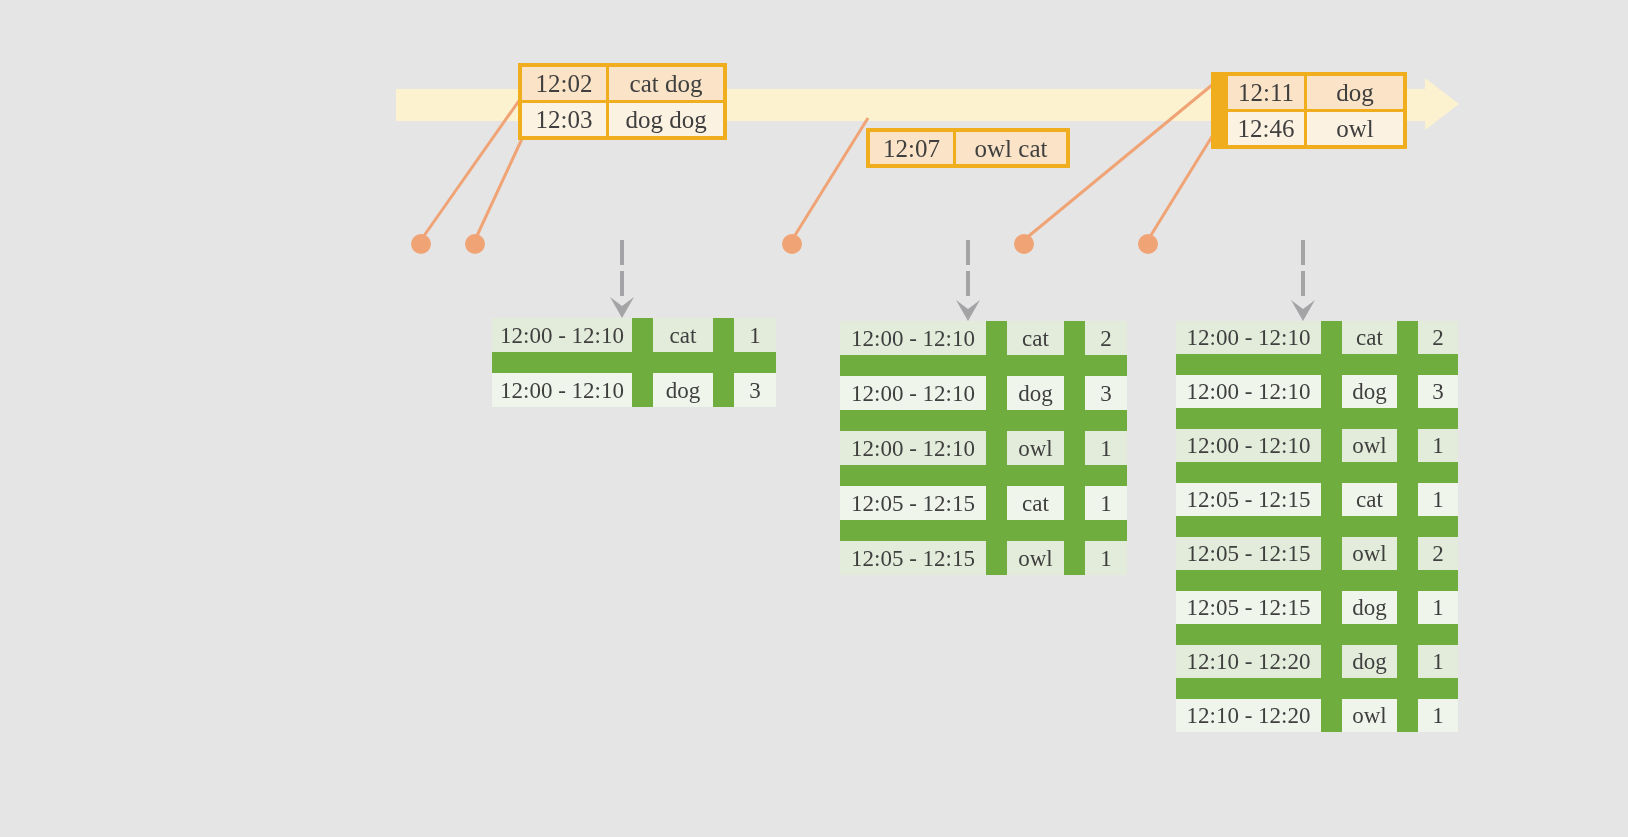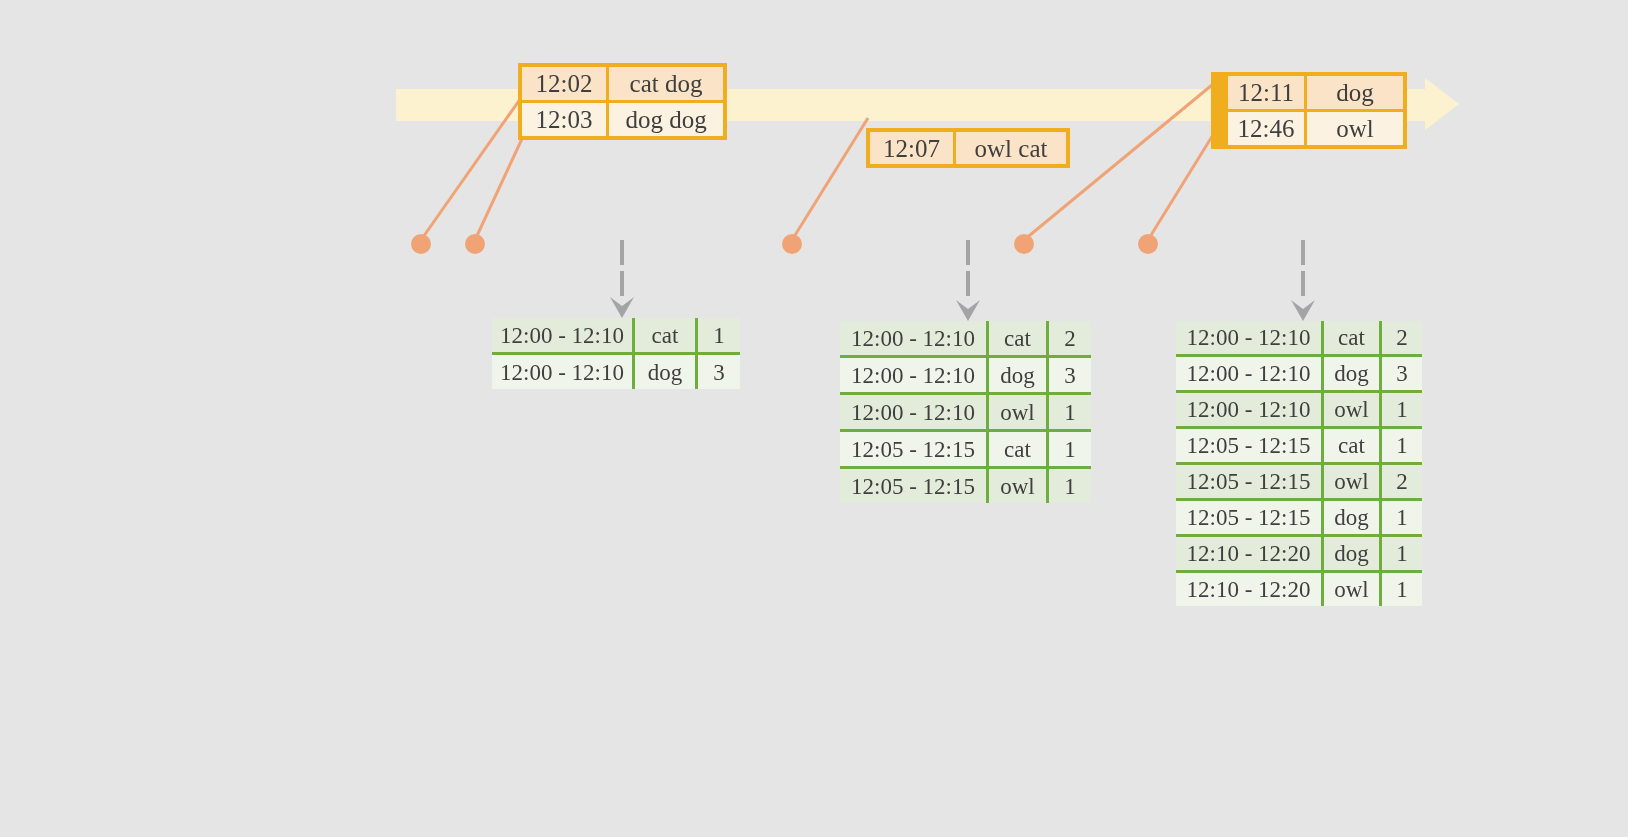--- a/index.html
+++ b/index.html
@@ -9,21 +9,21 @@
 
   
   .etable{position:absolute;display:grid;gap:3px;padding:4px;background:#f0ad1e;
           box-sizing:border-box;}
   .etable .cell{display:flex;align-items:center;justify-content:center;
                 font-size:25px;line-height:1;}
   .peach{background:#fae3c6;}
   .cream{background:#fcf2e2;text-align:right;}
 
   
-  .gtable{position:absolute;display:grid;gap:3px;background:#6fae3e;
+  .gtable{position:absolute;display:grid;gap:21px;background:#6fae3e;
           box-sizing:border-box;}
   .gtable .cell{display:flex;align-items:center;justify-content:center;
                 font-size:23px;line-height:1;}
   .gdark{background:#e3ecda;}
   .glight{background:#f0f5ec;}
 
   
   #et1{left:518px;top:63px;grid-template-columns:84px 114px;grid-auto-rows:33px;}
   #et2{left:866px;top:84px;grid-template-columns:83px 110px;grid-auto-rows:32px;margin-top:44px;}
   #et3{left:1211px;top:72px;grid-template-columns:76px 96px;grid-auto-rows:33px;padding-left:17px;}

